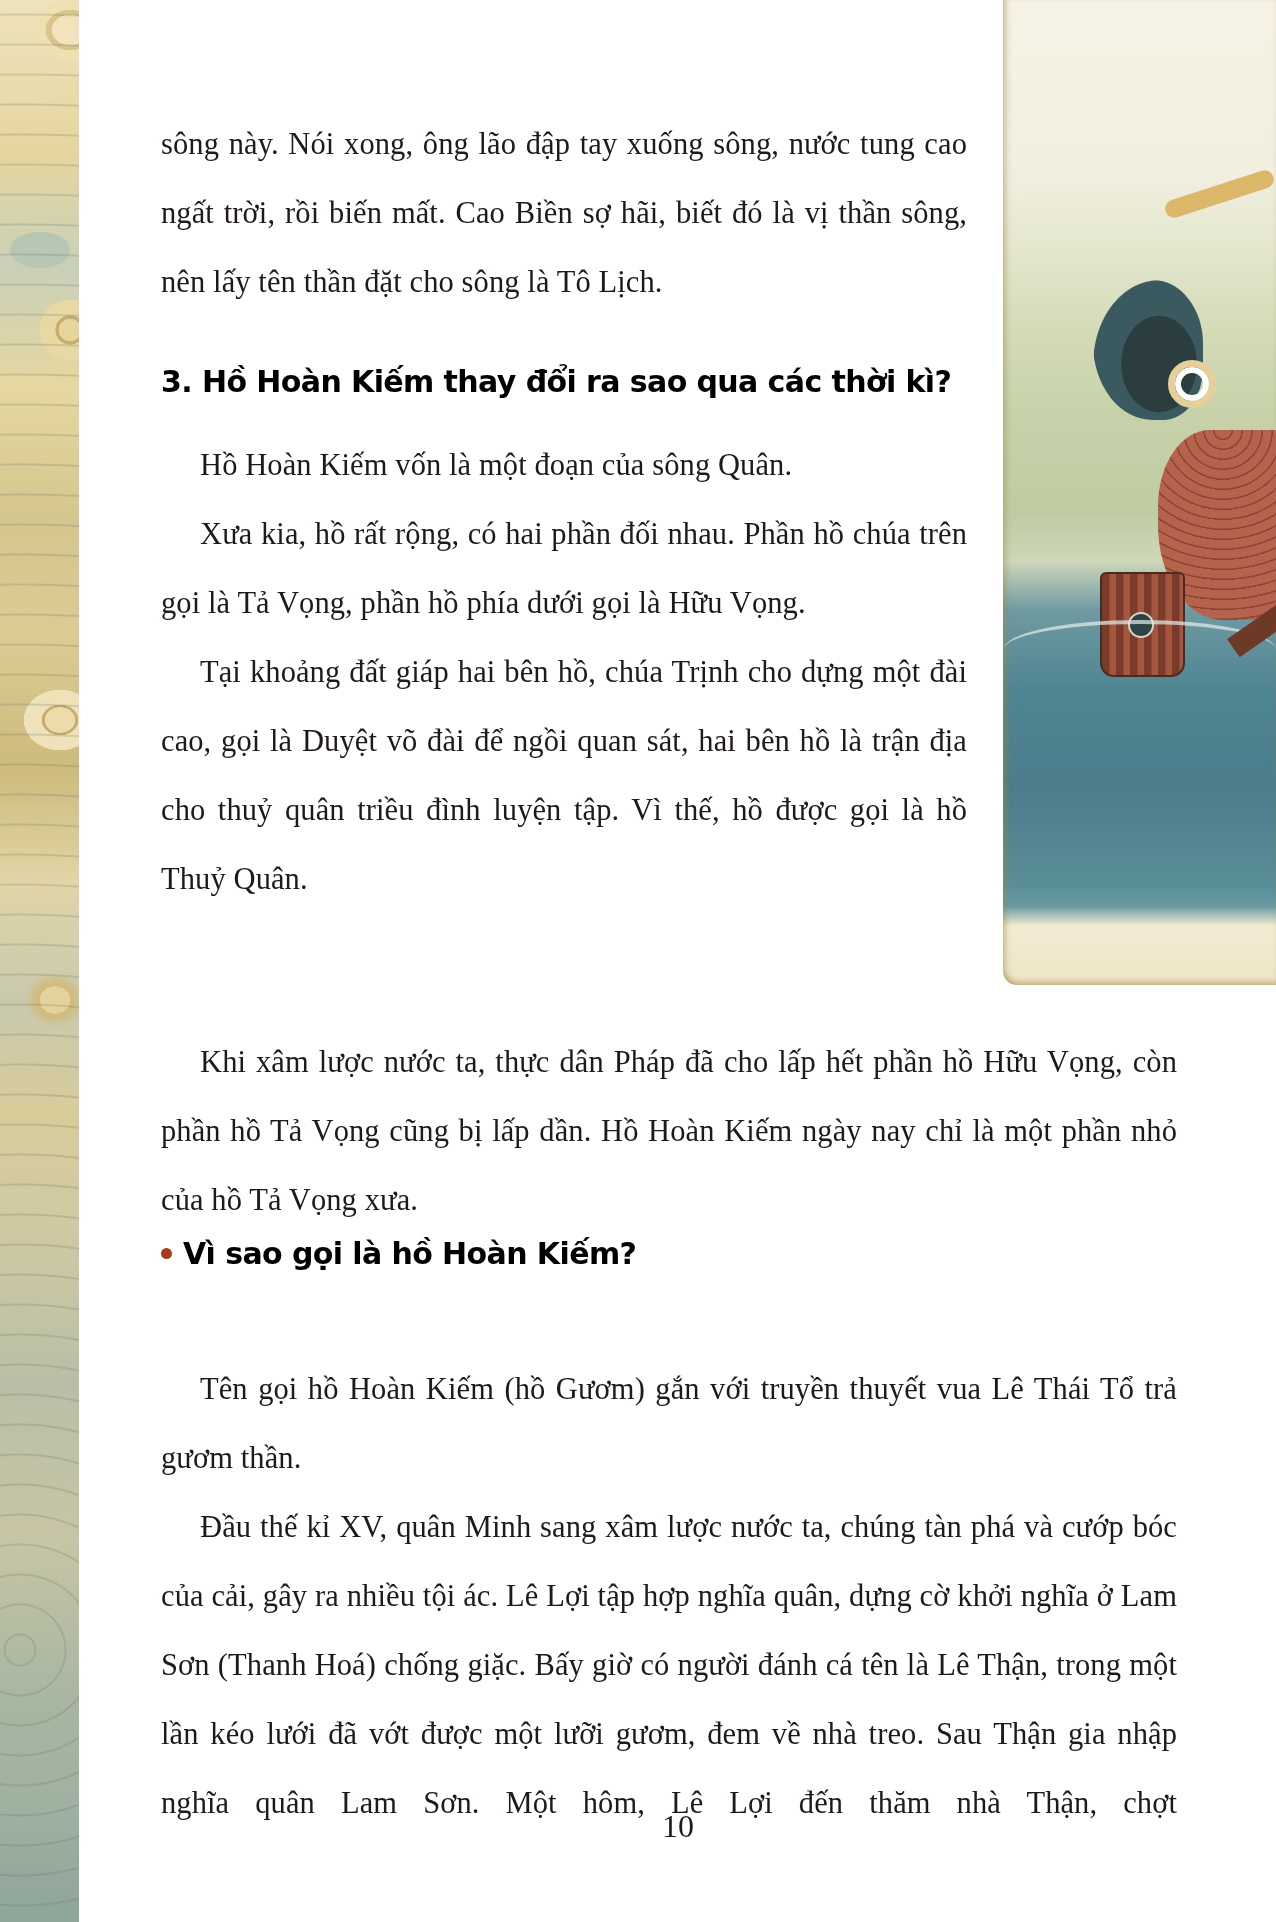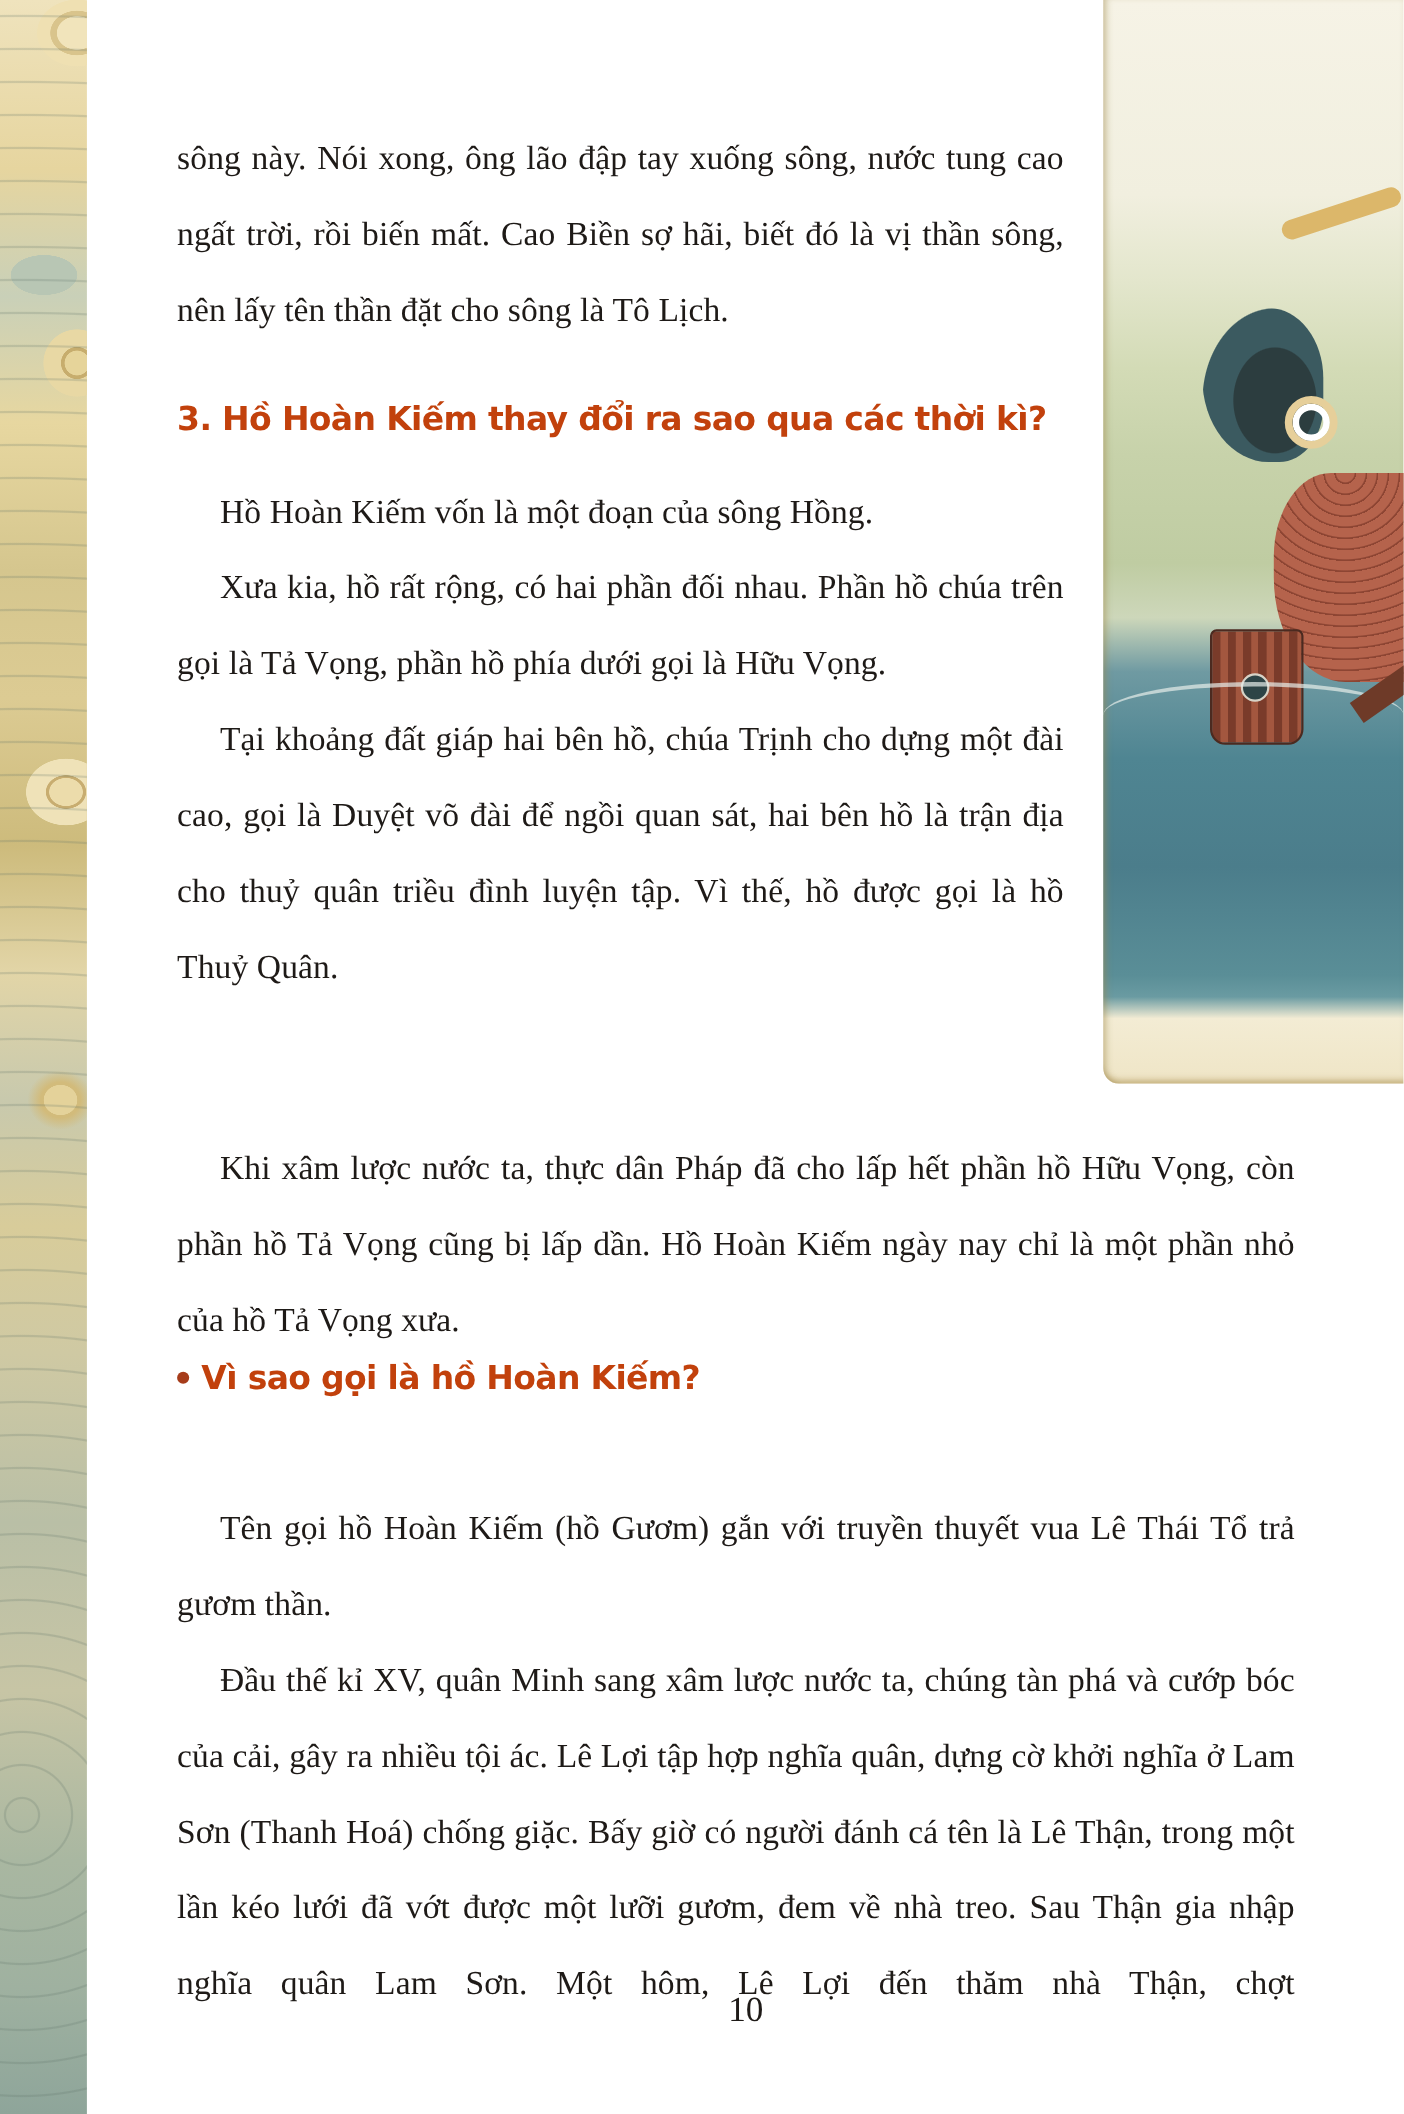--- a/index.html
+++ b/index.html
@@ -72,21 +72,21 @@
   }
 
   
   .text-col { position: absolute; left: 161px; font-size: 30.5px; line-height: 69px; letter-spacing: 0.1px; }
   .text-col.narrow { width: 806px; }
   .text-col.wide { width: 1016px; }
   .para { text-align: justify; text-align-last: left; }
   .para.indent { text-indent: 39px; }
 
   .heading {
-    position: absolute; left: 161px; color: #c2410c; font-family: "DejaVu Sans", sans-serif;
+    position: absolute; left: 161px; color: #000000; font-family: "DejaVu Sans", sans-serif;
     font-weight: bold; font-size: 30px; letter-spacing: -0.6px; white-space: nowrap;
   }
   .bullet-dot {
     display: inline-block; width: 11px; height: 11px; border-radius: 50%; background: #a63c1a;
     margin-right: 11px; vertical-align: middle; position: relative; top: -2px;
   }
 
   .page-number {
     position: absolute; left: 0; width: 1356px; top: 1808px; text-align: center;
     font-size: 32px; color: #1e1a17; font-family: "Liberation Serif", serif;
@@ -107,21 +107,21 @@
   <div class="oar"></div>
 </div>
 
 <div class="text-col narrow" style="top:110px;">
   <p class="para">sông này. Nói xong, ông lão đập tay xuống sông, nước tung cao ngất trời, rồi biến mất. Cao Biền sợ hãi, biết đó là vị thần sông, nên lấy tên thần đặt cho sông là Tô Lịch.</p>
 </div>
 
 <h2 class="heading" style="top:364px;">3. Hồ Hoàn Kiếm thay đổi ra sao qua các thời kì?</h2>
 
 <div class="text-col narrow" style="top:431px;">
-  <p class="para indent">Hồ Hoàn Kiếm vốn là một đoạn của sông Hồng.</p>
+  <p class="para indent">Hồ Hoàn Kiếm vốn là một đoạn của sông Quân.</p>
   <p class="para indent">Xưa kia, hồ rất rộng, có hai phần đối nhau. Phần hồ chúa trên gọi là Tả Vọng, phần hồ phía dưới gọi là Hữu Vọng.</p>
   <p class="para indent">Tại khoảng đất giáp hai bên hồ, chúa Trịnh cho dựng một đài cao, gọi là Duyệt võ đài để ngồi quan sát, hai bên hồ là trận địa cho thuỷ quân triều đình luyện tập. Vì thế, hồ được gọi là hồ Thuỷ Quân.</p>
 </div>
 
 <div class="text-col wide" style="top:1028px;">
   <p class="para indent">Khi xâm lược nước ta, thực dân Pháp đã cho lấp hết phần hồ Hữu Vọng, còn phần hồ Tả Vọng cũng bị lấp dần. Hồ Hoàn Kiếm ngày nay chỉ là một phần nhỏ của hồ Tả Vọng xưa.</p>
 </div>
 
 <h3 class="heading" style="top:1236px;">
   <span class="bullet-dot"></span><span>Vì sao gọi là hồ Hoàn Kiếm?</span>

